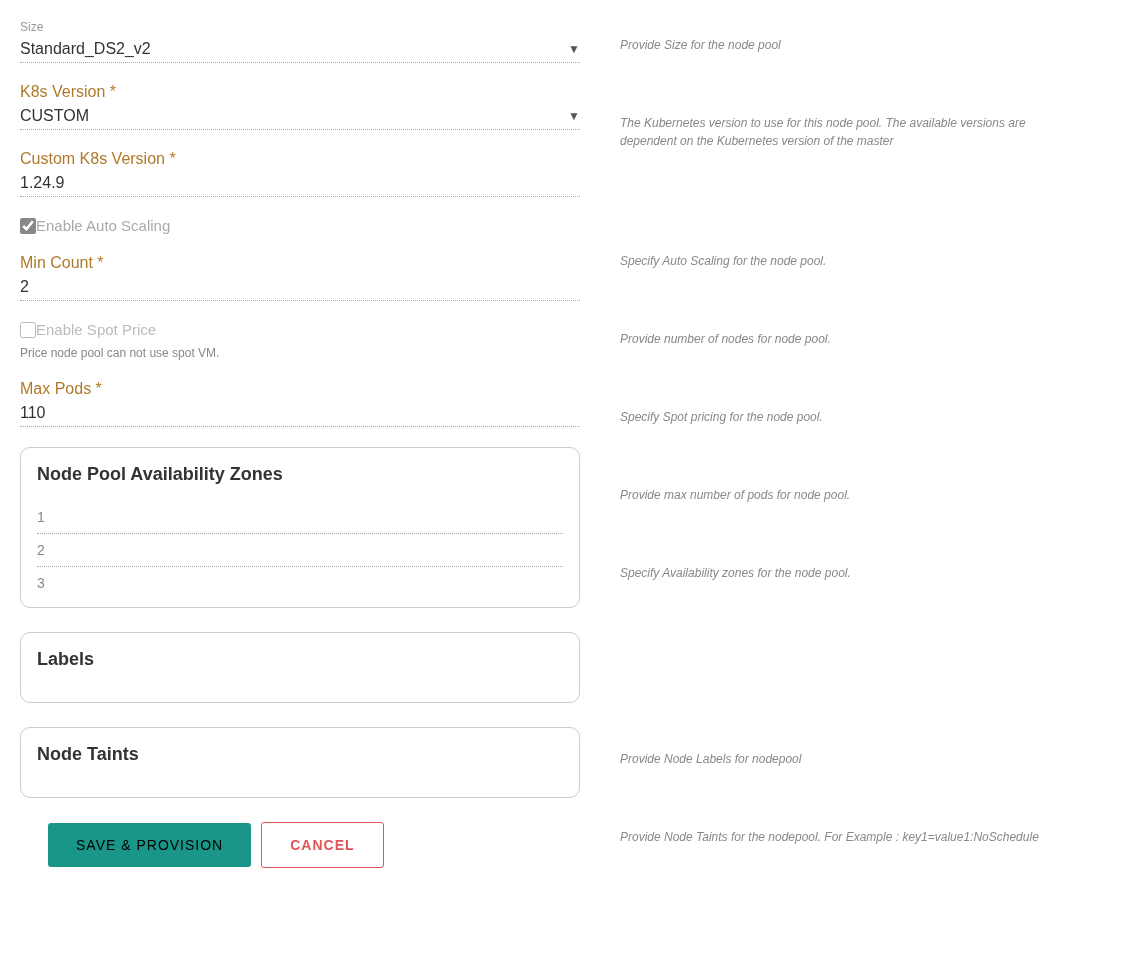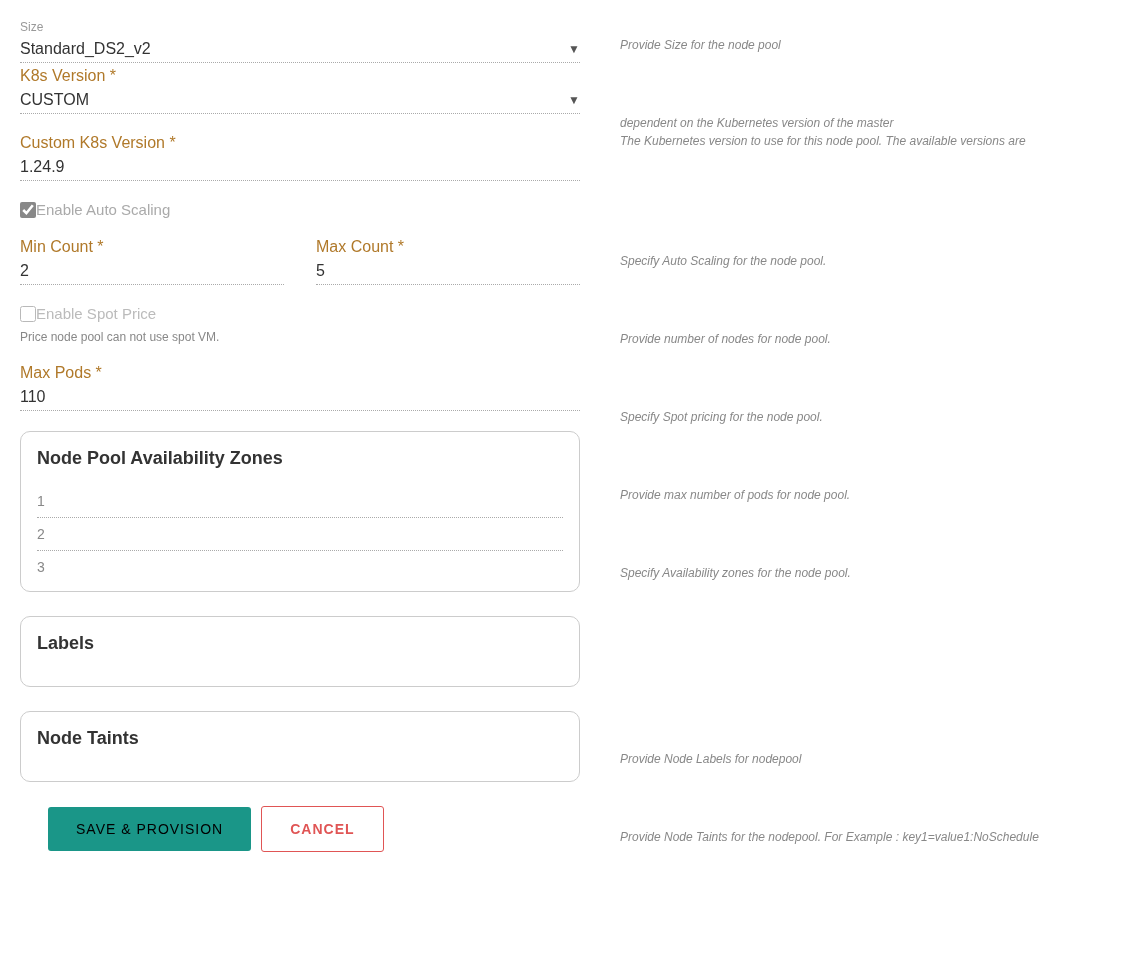--- a/index.html
+++ b/index.html
@@ -142,21 +142,21 @@
       letter-spacing: 1px;
       cursor: pointer;
       border-radius: 3px;
     }
     .buttons-row {
       display: flex;
       align-items: center;
       margin-top: 20px;
     }
     .size-field-wrapper {
-      margin-bottom: 4px;
+      margin-bottom: 20px;
     }
     .size-sub-label {
       font-size: 12px;
       color: #999;
       margin-bottom: 2px;
     }
     .disabled-checkbox input[type="checkbox"] {
       opacity: 0.5;
     }
     .disabled-label {
@@ -196,24 +196,20 @@
         <input type="checkbox" id="autoScaling" checked="" style="">
         <label for="autoScaling" class="checkbox-label checked">Enable Auto Scaling</label>
       </div>
     </div>
 
     <div class="two-col">
       <div class="field-group">
         <div class="field-label">Min Count *</div>
         <input class="field-value" type="text" value="2" style="">
       </div>
-      <div class="field-group">
-        <div class="field-label">Max Count *</div>
-        <input class="field-value" type="text" value="5" style="">
-      </div>
     </div>
 
     <div class="field-group">
       <div class="checkbox-row disabled-checkbox">
         <input type="checkbox" id="spotPrice" style="">
         <label for="spotPrice" class="checkbox-label disabled-label">Enable Spot Price</label>
       </div>
       <div class="note-text">Price node pool can not use spot VM.</div>
     </div>
 
@@ -244,22 +240,22 @@
 
   </div>
 
   <div class="right-col">
 
     <div class="right-section" style="margin-top:12px;">
       <span class="hint-text">Provide Size for the node pool</span>
     </div>
 
     <div class="right-section" style="margin-top:28px;">
+      <div class="hint-text">The Kubernetes version to use for this node pool. The available versions are</div>
       <div class="hint-text">dependent on the Kubernetes version of the master</div>
-      <div class="hint-text">The Kubernetes version to use for this node pool. The available versions are</div>
     </div>
 
     <div class="right-section" style="margin-top:102px;">
       <span class="hint-text">Specify Auto Scaling for the node pool.</span>
     </div>
 
     <div class="right-section" style="margin-top:44px;">
       <span class="hint-text">Provide number of nodes for node pool.</span>
     </div>
 

